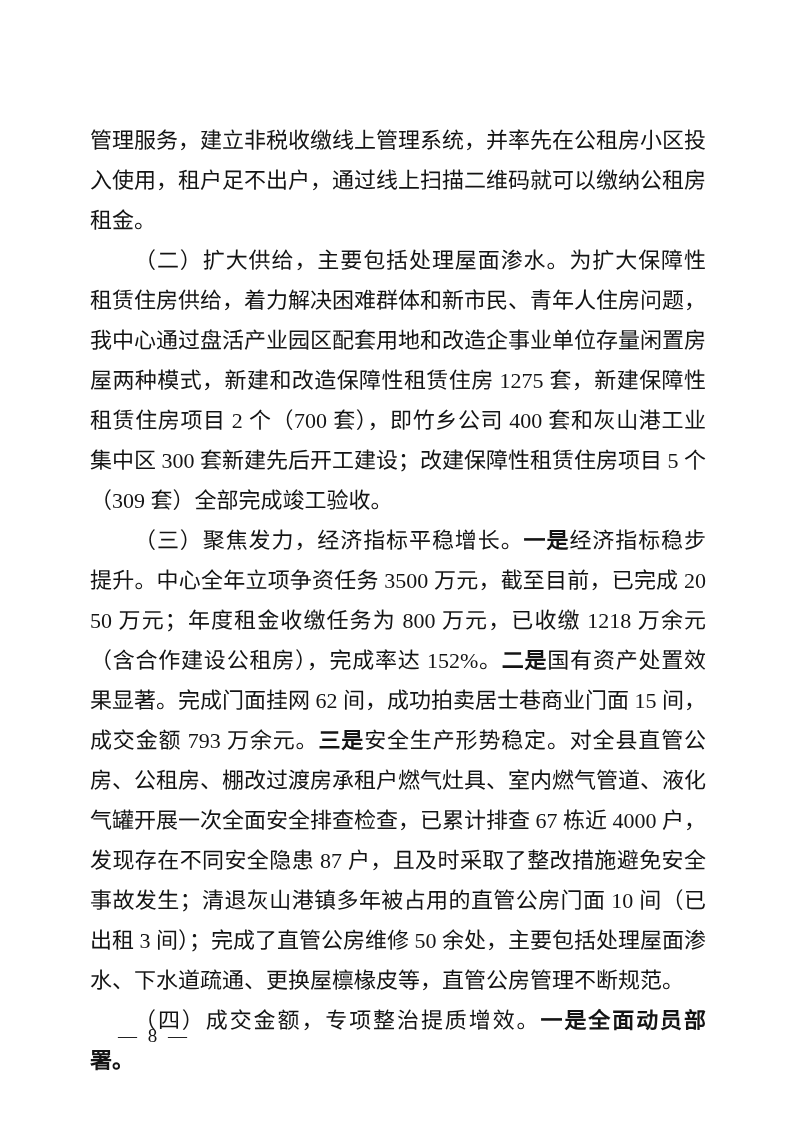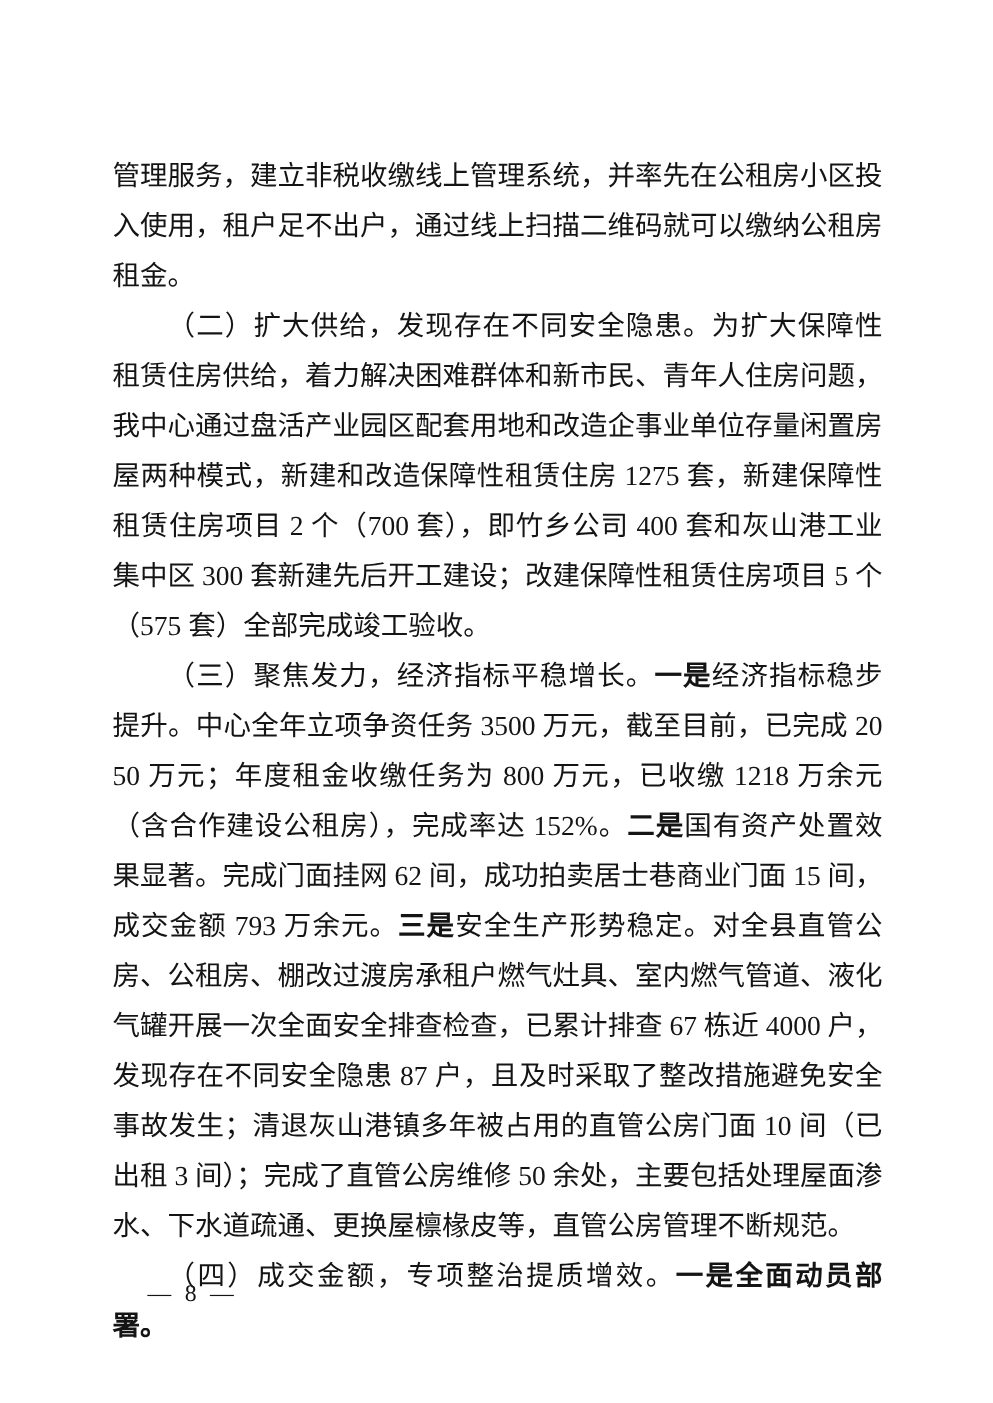--- a/index.html
+++ b/index.html
@@ -53,18 +53,18 @@
     white-space: pre;
   }
 </style>
 </head>
 <body>
 
 <div class="page">
   <div class="content">
 
   <p class="para"><span class="run-body">管理服务，建立非税收缴线上管理系统，并率先在公租房小区投入使用，租户足不出户，通过线上扫描二维码就可以缴纳公租房租金。</span></p>
-      <p class="para indent"><span class="run-kaiti">（二）扩大供给，发现存在不同安全隐患。</span><span class="run-body">为扩大保障性租赁住房供给，着力解决困难群体和新市民、青年人住房问题，我中心通过盘活产业园区配套用地和改造企事业单位存量闲置房屋两种模式，新建和改造保障性租赁住房 1275 套，新建保障性租赁住房项目 2 个（700 套），即竹乡公司 400 套和灰山港工业集中区 300 套新建先后开工建设；改建保障性租赁住房项目 5 个（575 套）全部完成竣工验收。</span></p>
+      <p class="para indent"><span class="run-kaiti">（二）扩大供给，主要包括处理屋面渗水。</span><span class="run-body">为扩大保障性租赁住房供给，着力解决困难群体和新市民、青年人住房问题，我中心通过盘活产业园区配套用地和改造企事业单位存量闲置房屋两种模式，新建和改造保障性租赁住房 1275 套，新建保障性租赁住房项目 2 个（700 套），即竹乡公司 400 套和灰山港工业集中区 300 套新建先后开工建设；改建保障性租赁住房项目 5 个（309 套）全部完成竣工验收。</span></p>
       <p class="para indent"><span class="run-kaiti">（三）聚焦发力，经济指标平稳增长。</span><span class="run-bold run-body">一是</span><span class="run-body">经济指标稳步提升。中心全年立项争资任务 3500 万元，截至目前，已完成 2050 万元；年度租金收缴任务为 800 万元，已收缴 1218 万余元（含合作建设公租房），完成率达 152%。</span><span class="run-bold run-body">二是</span><span class="run-body">国有资产处置效果显著。完成门面挂网 62 间，成功拍卖居士巷商业门面 15 间，成交金额 793 万余元。</span><span class="run-bold run-body">三是</span><span class="run-body">安全生产形势稳定。对全县直管公房、公租房、棚改过渡房承租户燃气灶具、室内燃气管道、液化气罐开展一次全面安全排查检查，已累计排查 67 栋近 4000 户，发现存在不同安全隐患 87 户，且及时采取了整改措施避免安全事故发生；清退灰山港镇多年被占用的直管公房门面 10 间（已出租 3 间）；完成了直管公房维修 50 余处，主要包括处理屋面渗水、下水道疏通、更换屋檩椽皮等，直管公房管理不断规范。</span></p>
       <p class="para indent"><span class="run-kaiti">（四）成交金额，专项整治提质增效。</span><span class="run-bold run-body">一是全面动员部署。</span></p>
     </div>
   <div class="page-number">— 8 —</div>
 </div>
 
 </body></html>

